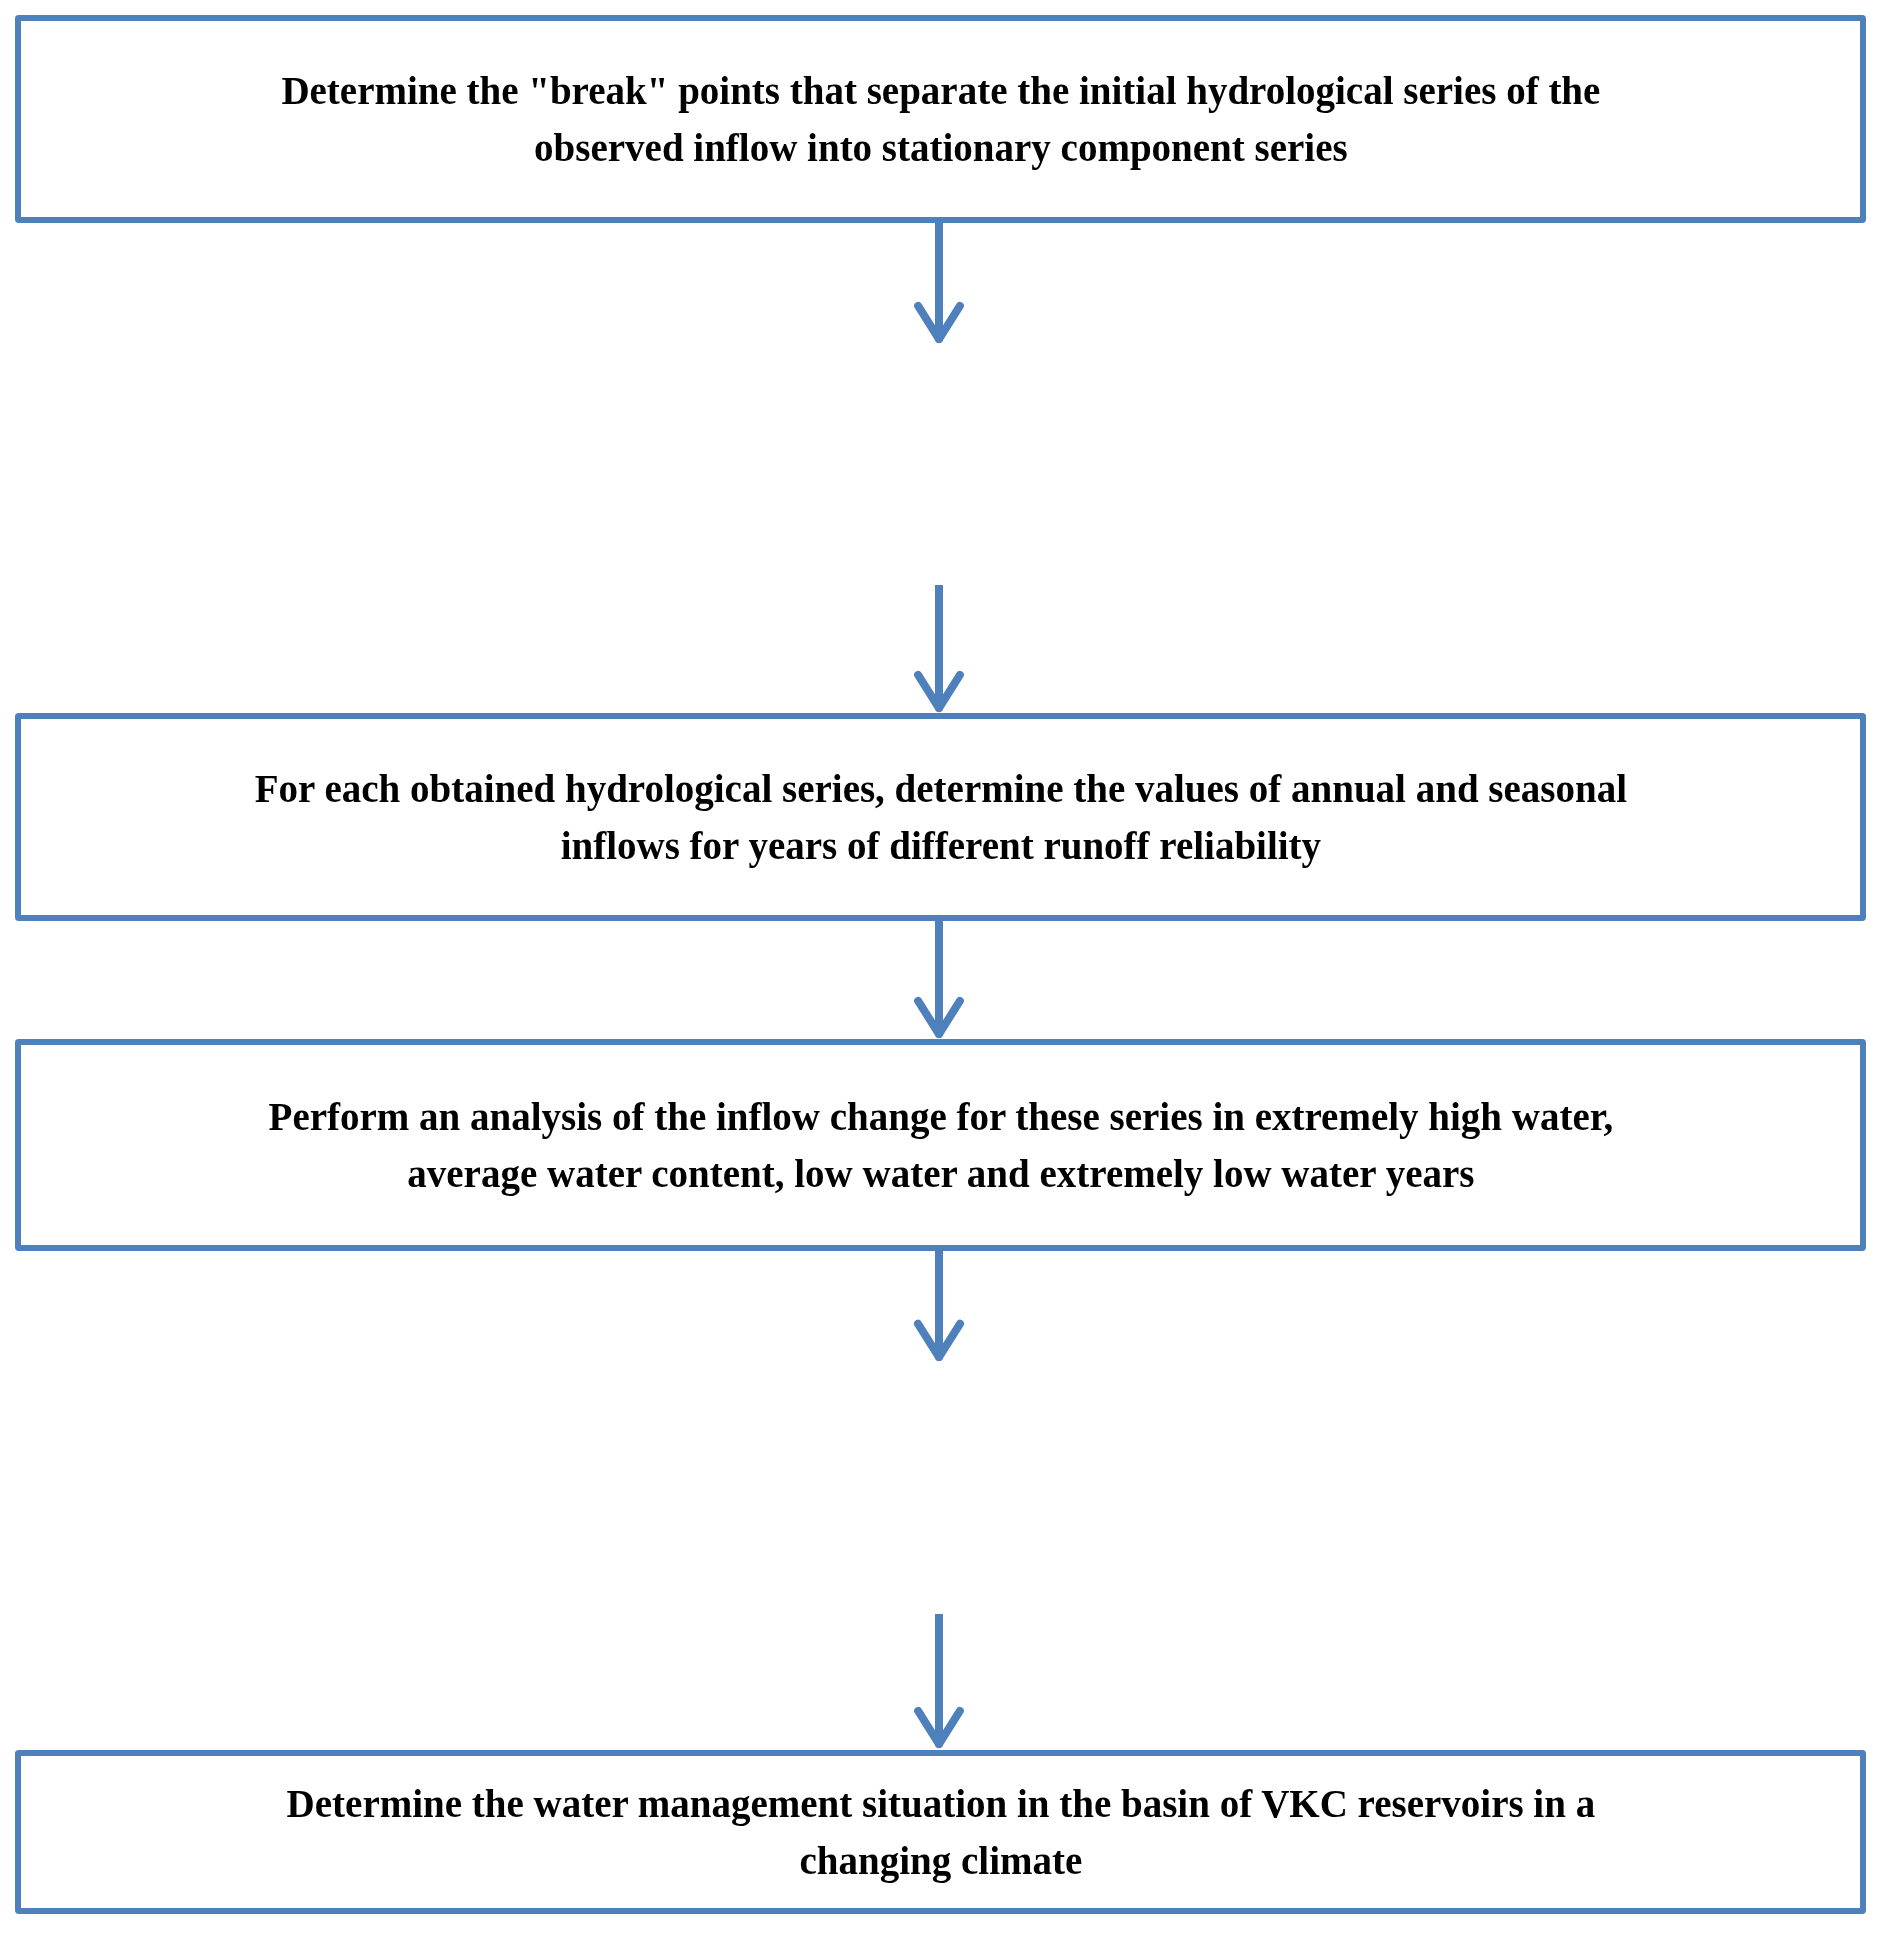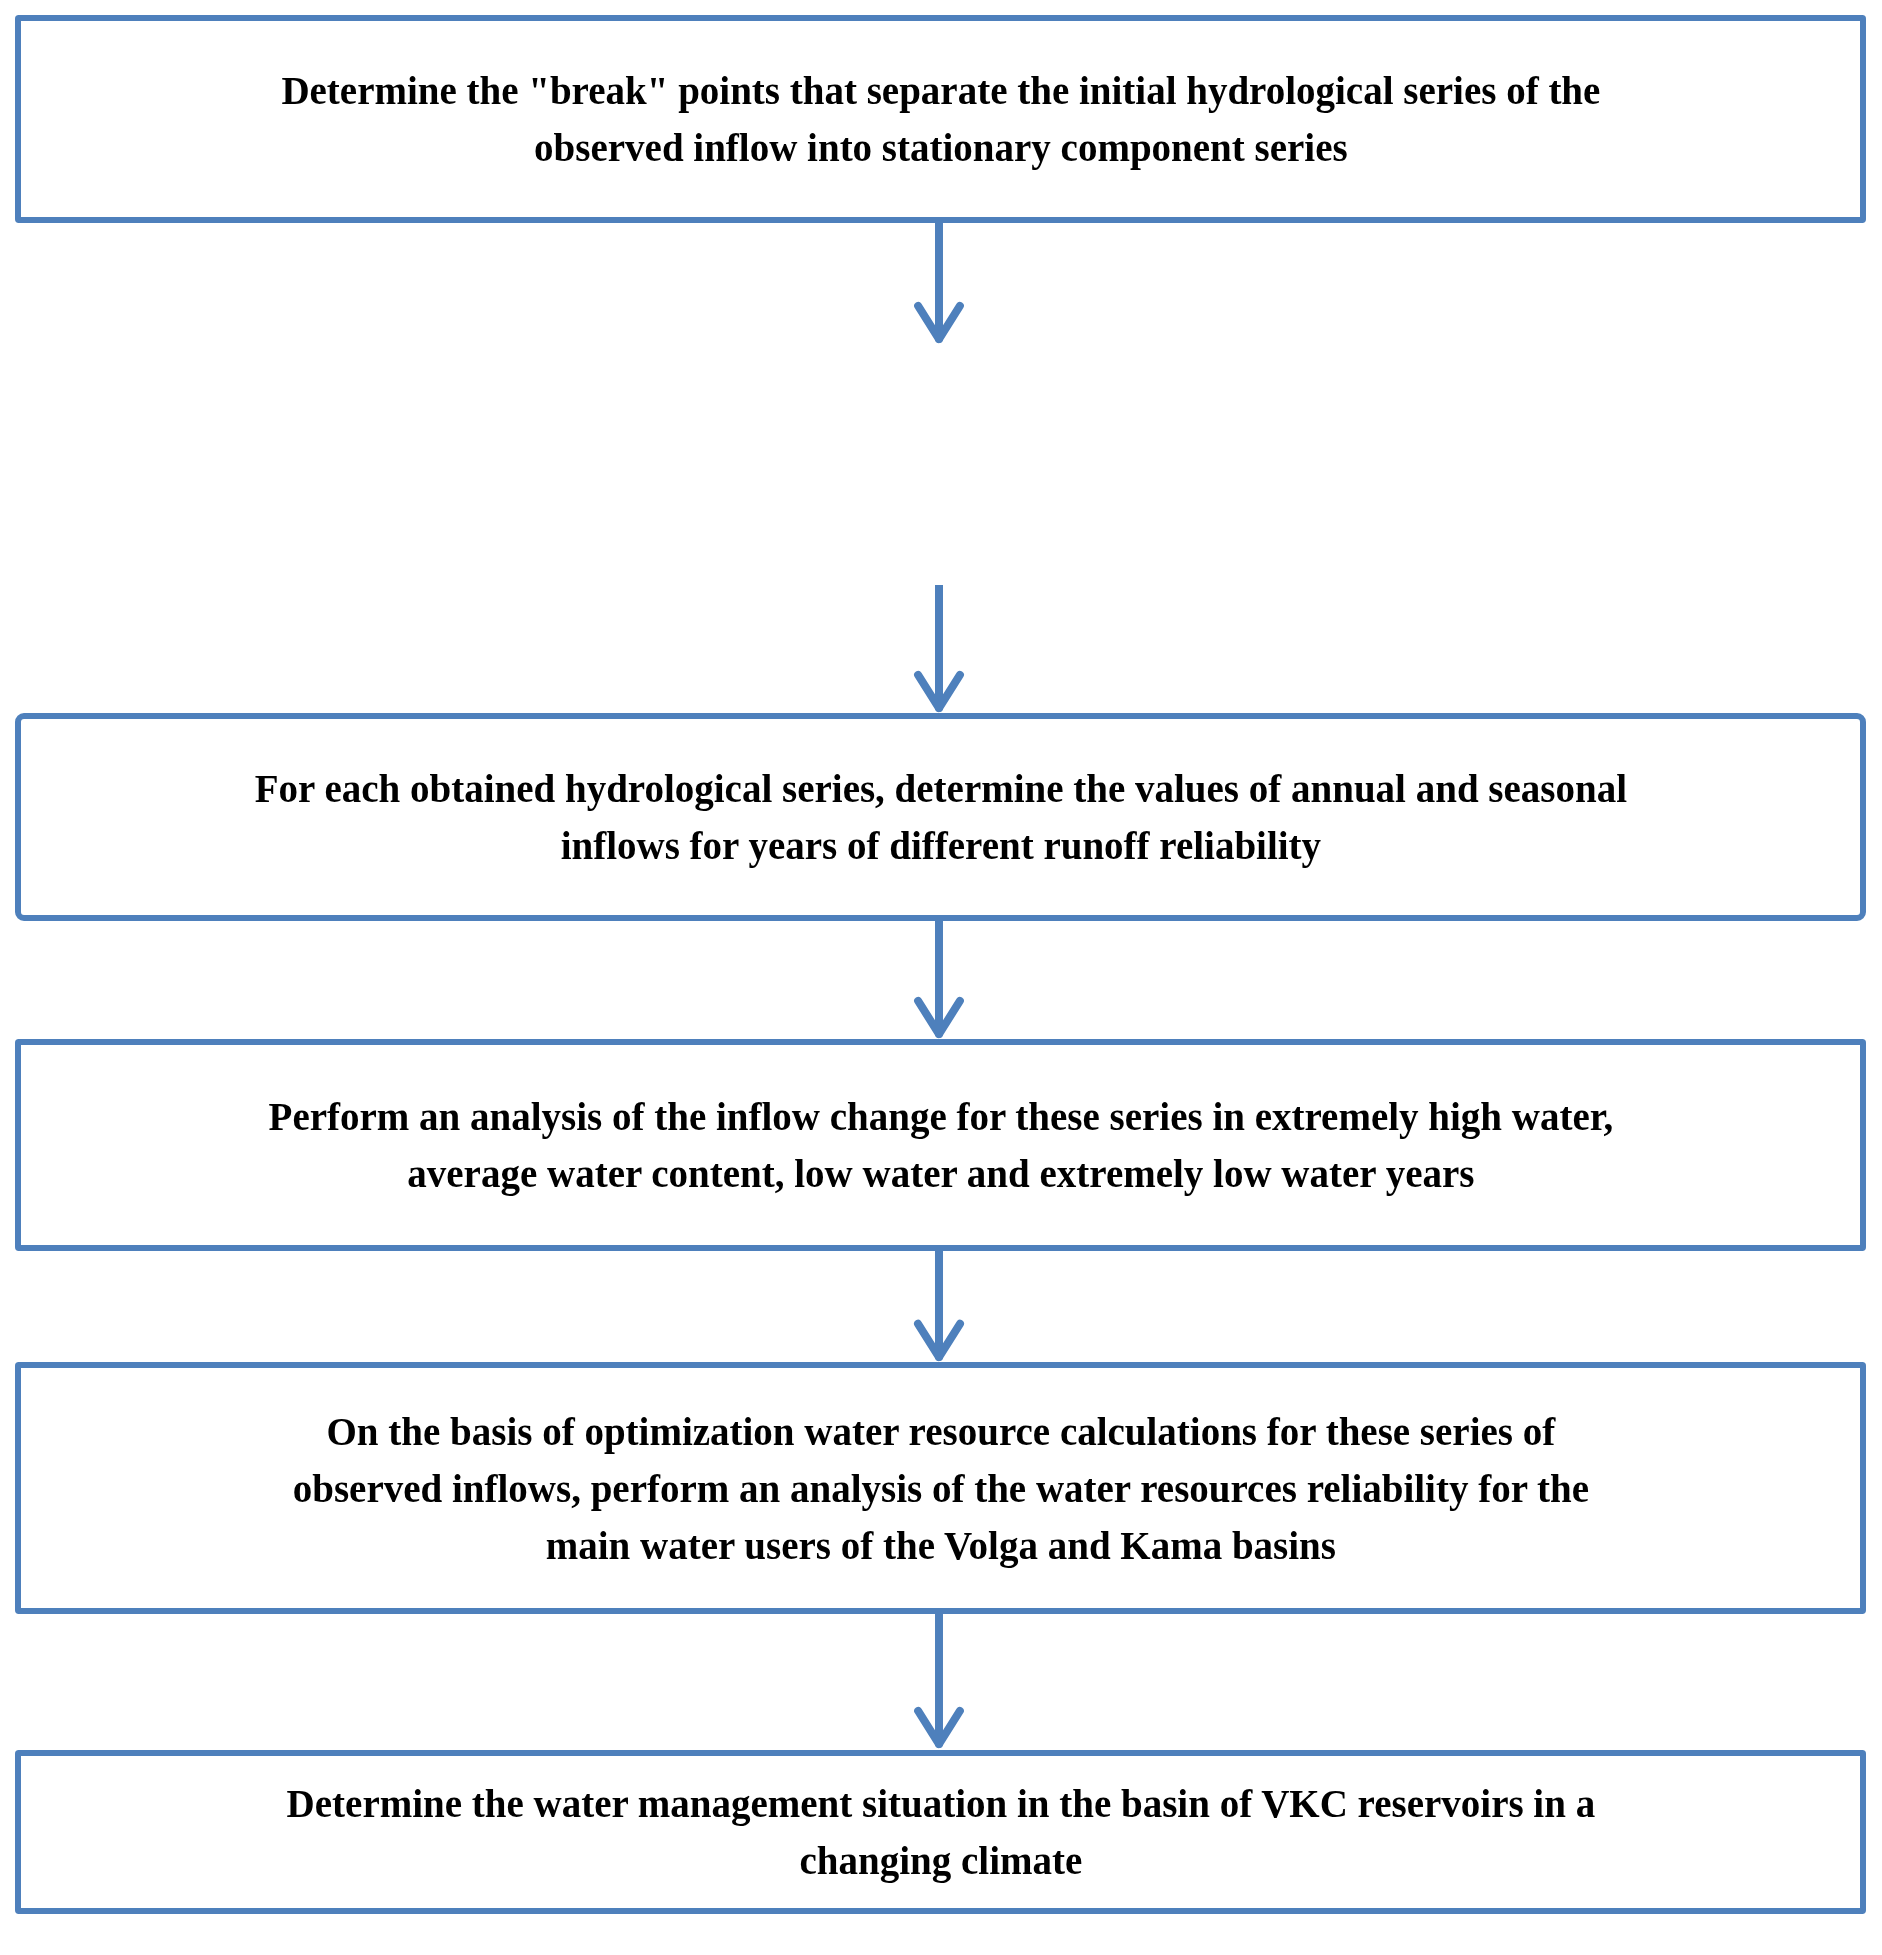--- a/index.html
+++ b/index.html
@@ -30,21 +30,21 @@
   .flow-box .box-text {
     font-size: 39px;
     line-height: 57px;
     font-weight: bold;
     color: #000000;
     text-align: center;
     white-space: pre-line;
   }
   .box-1 { top: 15.4px;   height: 208px; }
   .box-2 { top: 345px;  height: 240px; }
-  .box-3 { top: 713px; height: 208px; border-radius: 9px; }
+  .box-3 { top: 713px; height: 208px; }
   .box-4 { top: 1039px; height: 212px; }
   .box-5 { top: 1362px; height: 252px; }
   .box-6 { top: 1750px; height: 164px; }
   .arrow {
     position: absolute;
     left: 902px;
     width: 74px;
     color: var(--accent, #4E80BC);
   }
   .arrow-1 { top: 223px;  height: 121px; }
@@ -96,25 +96,20 @@
 average water content, low water and extremely low water years</div>
   </div>
 
   <div class="arrow arrow-4">
     <svg viewBox="0 0 120 180" fill="none" stroke="currentColor" stroke-width="13" stroke-linecap="round" stroke-linejoin="round">
       <line x1="60" y1="0" x2="60" y2="172"></line>
       <polyline points="26,118 60,172 94,118"></polyline>
     </svg>
   </div>
 
-  <div class="flow-box box-5">
-    <div class="box-text">On the basis of optimization water resource calculations for these series of
-observed inflows, perform an analysis of the water resources reliability for the
-main water users of the Volga and Kama basins</div>
-  </div>
 
   <div class="arrow arrow-5">
     <svg viewBox="0 0 120 220" fill="none" stroke="currentColor" stroke-width="13" stroke-linecap="round" stroke-linejoin="round">
       <line x1="60" y1="0" x2="60" y2="212"></line>
       <polyline points="26,158 60,212 94,158"></polyline>
     </svg>
   </div>
 
   <div class="flow-box box-6">
     <div class="box-text">Determine the water management situation in the basin of VKC reservoirs in a

